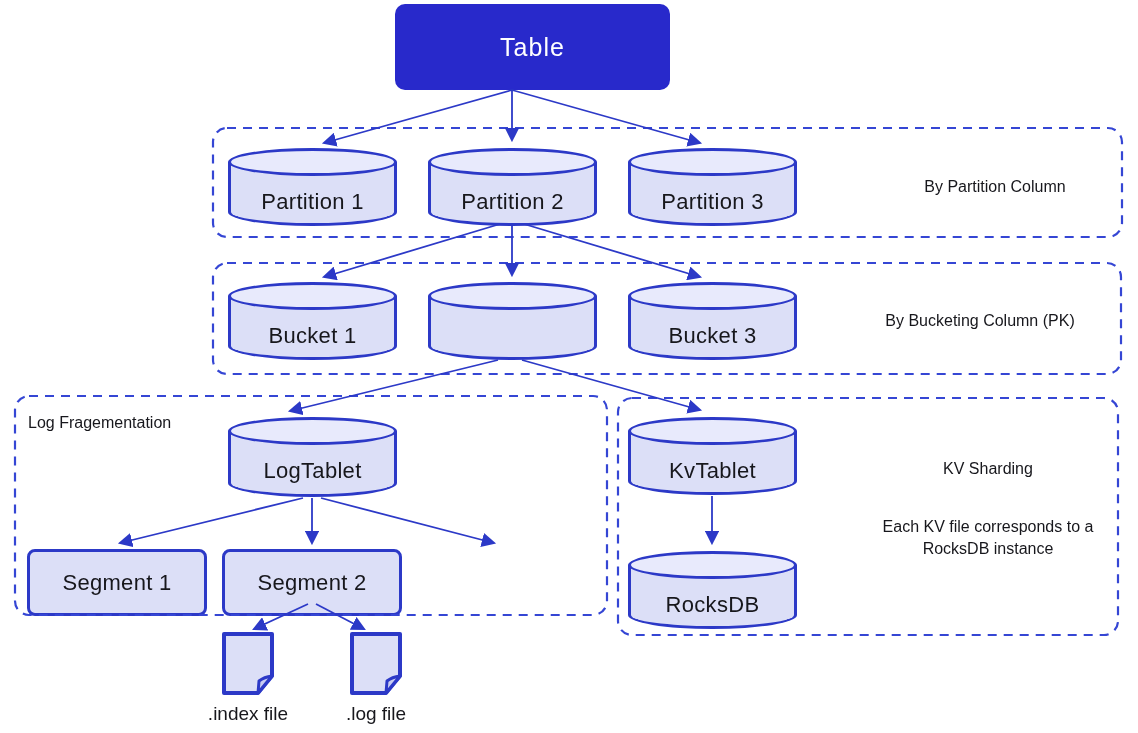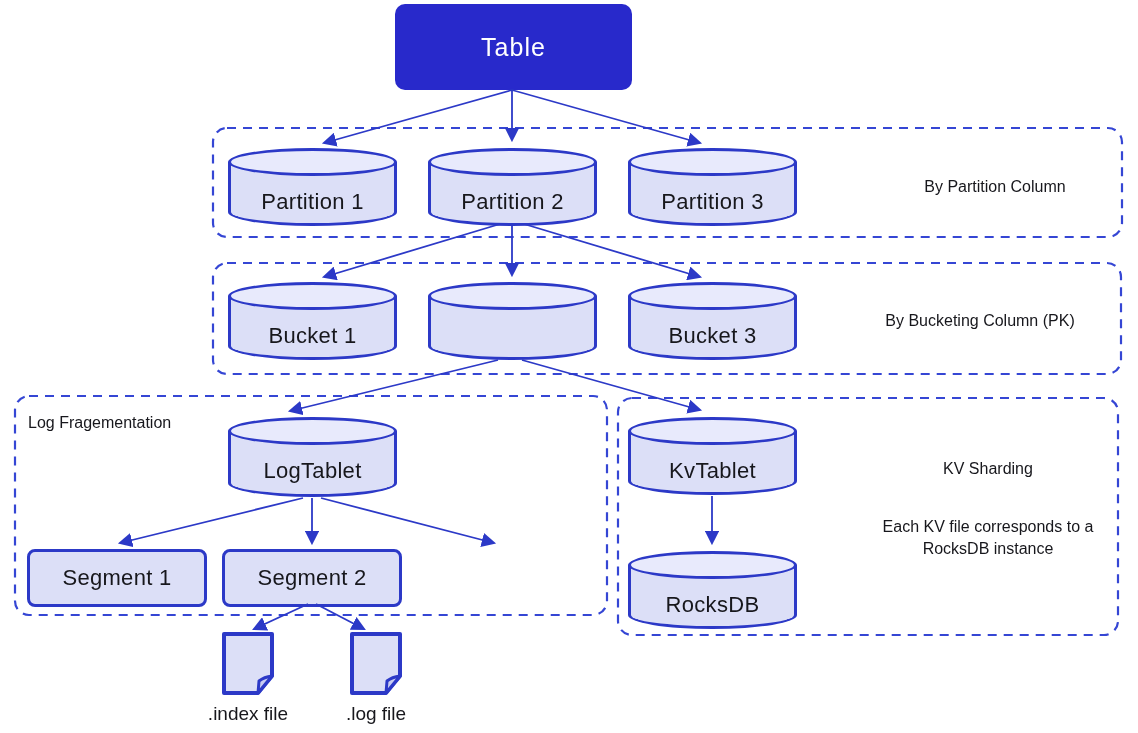--- a/index.html
+++ b/index.html
@@ -13,21 +13,21 @@
   *{box-sizing:border-box;}
   html,body{margin:0;padding:0;background:#ffffff;}
   .canvas{
     position:relative;width:1138px;height:733px;background:#ffffff;
     font-family:"Liberation Sans",sans-serif;color:var(--ink);overflow:hidden;
   }
   .overlay{position:absolute;left:0;top:0;z-index:5;pointer-events:none;}
 
   
   .root-node{
-    position:absolute;left:395px;top:4px;width:237px;height:86px;
+    position:absolute;left:395px;top:4px;width:275px;height:86px;
     background:var(--accent);border-radius:10px;z-index:2;
     display:flex;align-items:center;justify-content:center;
   }
   .root-node .label{color:#ffffff;font-size:25px;letter-spacing:1px;}
 
   
   .cyl{position:absolute;width:169px;height:78px;z-index:2;}
   .cyl .cyl-body{
     position:absolute;left:0;right:0;top:14px;bottom:0;
     background:var(--fill);border:3px solid var(--stroke);border-top:none;
@@ -38,21 +38,21 @@
     background:var(--fill-light);border:3px solid var(--stroke);border-radius:50%;
   }
   .cyl .label{
     position:absolute;left:0;right:0;top:34px;height:40px;
     display:flex;align-items:center;justify-content:center;
     font-size:22px;letter-spacing:.3px;
   }
 
   
   .seg{
-    position:absolute;top:549px;width:180px;height:58px;
+    position:absolute;top:549px;width:180px;height:67px;
     background:var(--fill);border:3px solid var(--stroke);border-radius:8px;
     display:flex;align-items:center;justify-content:center;
     font-size:22px;letter-spacing:.3px;z-index:2;
   }
 
   
   .note{position:absolute;font-size:16px;line-height:1.4;z-index:2;}
   .note.center{text-align:center;}
 
   .file-icon{position:absolute;width:56px;height:66px;z-index:2;}

